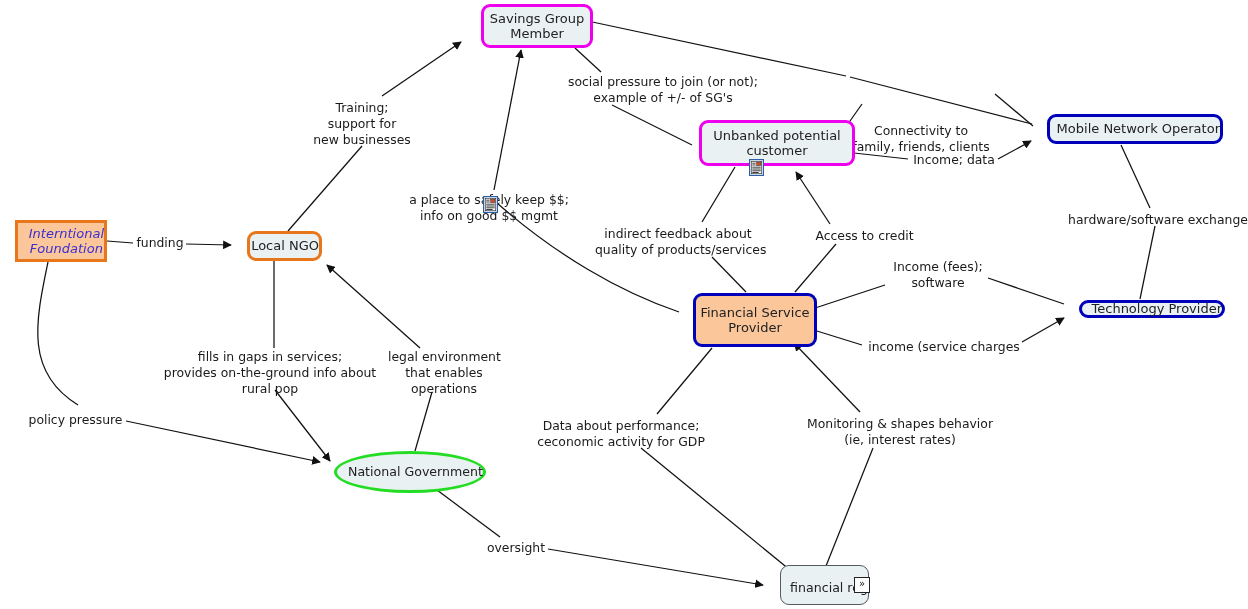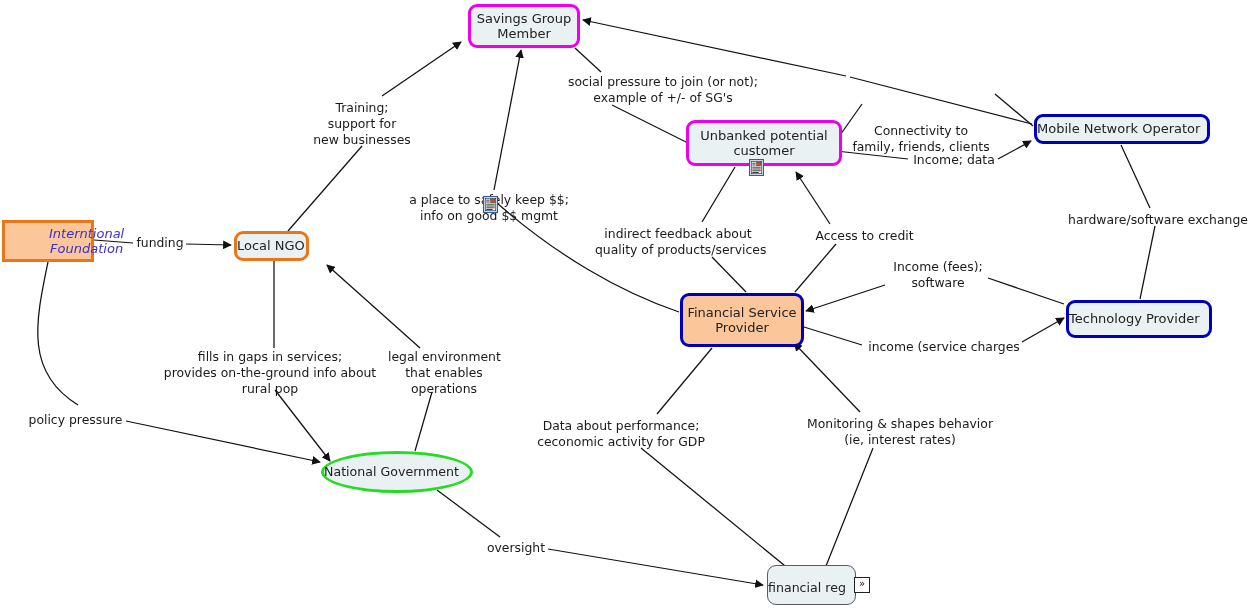--- a/index.html
+++ b/index.html
@@ -23,26 +23,27 @@
     position: absolute;
     left: 0; top: 0;
     width: 1248px;
     height: 609px;
   }
   .node {
     position: absolute;
     box-sizing: border-box;
     display: flex;
     align-items: center;
-    justify-content: flex-start;
+    justify-content: flex-end;
     text-align: center;
     line-height: 1.18;
     color: #222222;
     background: #eaf1f3;
     z-index: 5;
+    margin-left: 13px;
   }
   .node span { display: block; }
   .n-rounded { border-radius: 9px; }
   .n-sharp   { border-radius: 0; }
   .n-magenta { border: 3px solid #ee00ee; }
   .n-navy    { border: 3px solid #0000bb; }
   .n-orange  { border: 3px solid #e8761b; }
   .n-gray    { border: 1.6px solid #555b60; }
   .fill-peach { background: #fac69a; }
   .node.ellipse {
@@ -162,21 +163,21 @@
 
   <div class="node n-rounded n-magenta" style="left:686px; top:120px; width:156px; height:46px; font-size:13px;">
     <span>Unbanked potential
 customer</span>
   </div>
 
   <div class="node n-rounded n-navy" style="left:1034px; top:114px; width:176px; height:30px; font-size:13px;">
     <span>Mobile Network Operator</span>
   </div>
 
-  <div class="node n-rounded n-navy" style="left:1066px; top:300px; width:146px; height:38px; font-size:13px;">
+  <div class="node n-rounded n-navy" style="left:1066px; top:300px; width:146px; height:18px; font-size:13px;">
     <span>Technology Provider</span>
   </div>
 
   <div class="node n-rounded n-navy fill-peach" style="left:680px; top:293px; width:124px; height:54px; font-size:13px;">
     <span>Financial Service
 Provider</span>
   </div>
 
   <div class="node n-sharp n-orange fill-peach italicblue" style="left:2px; top:220px; width:92px; height:42px; font-size:13px;">
     <span>Interntional

